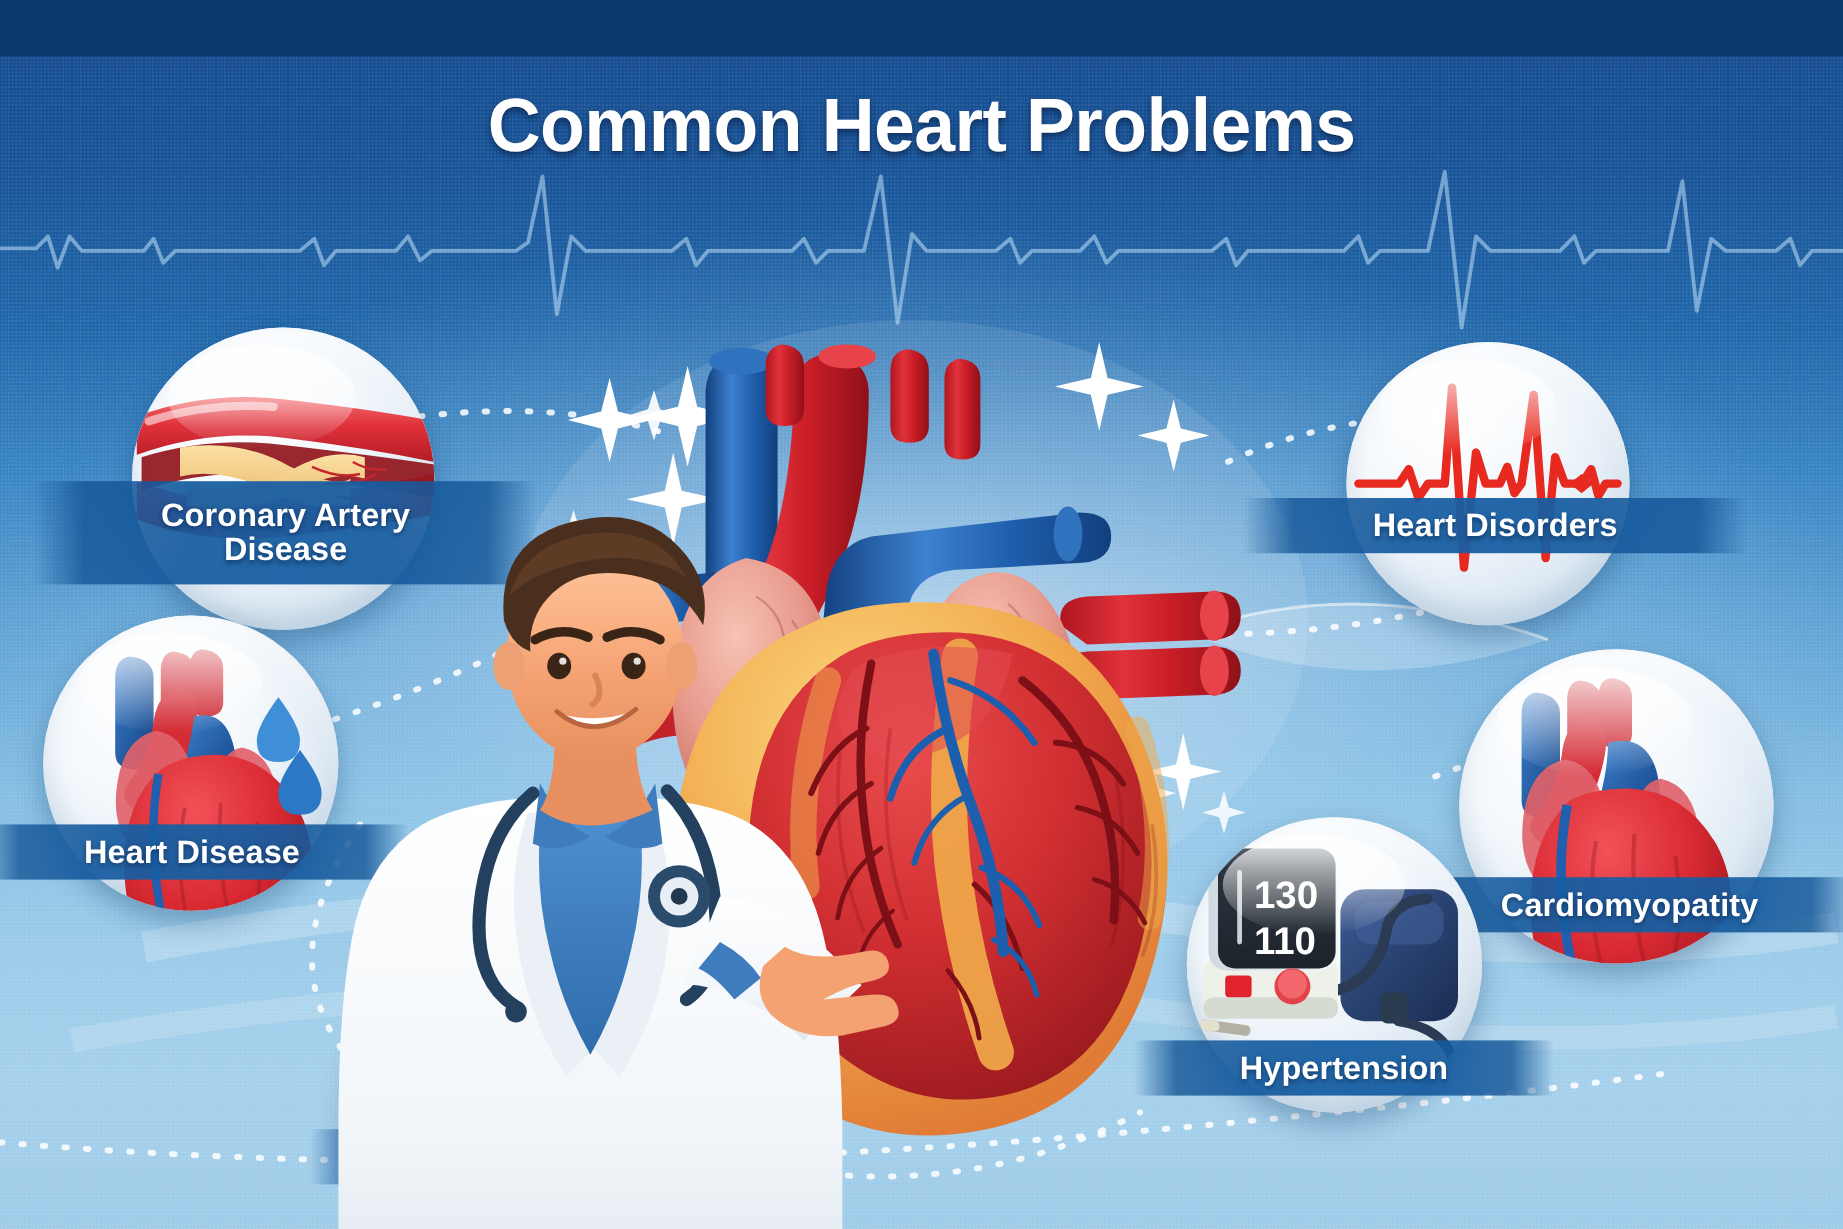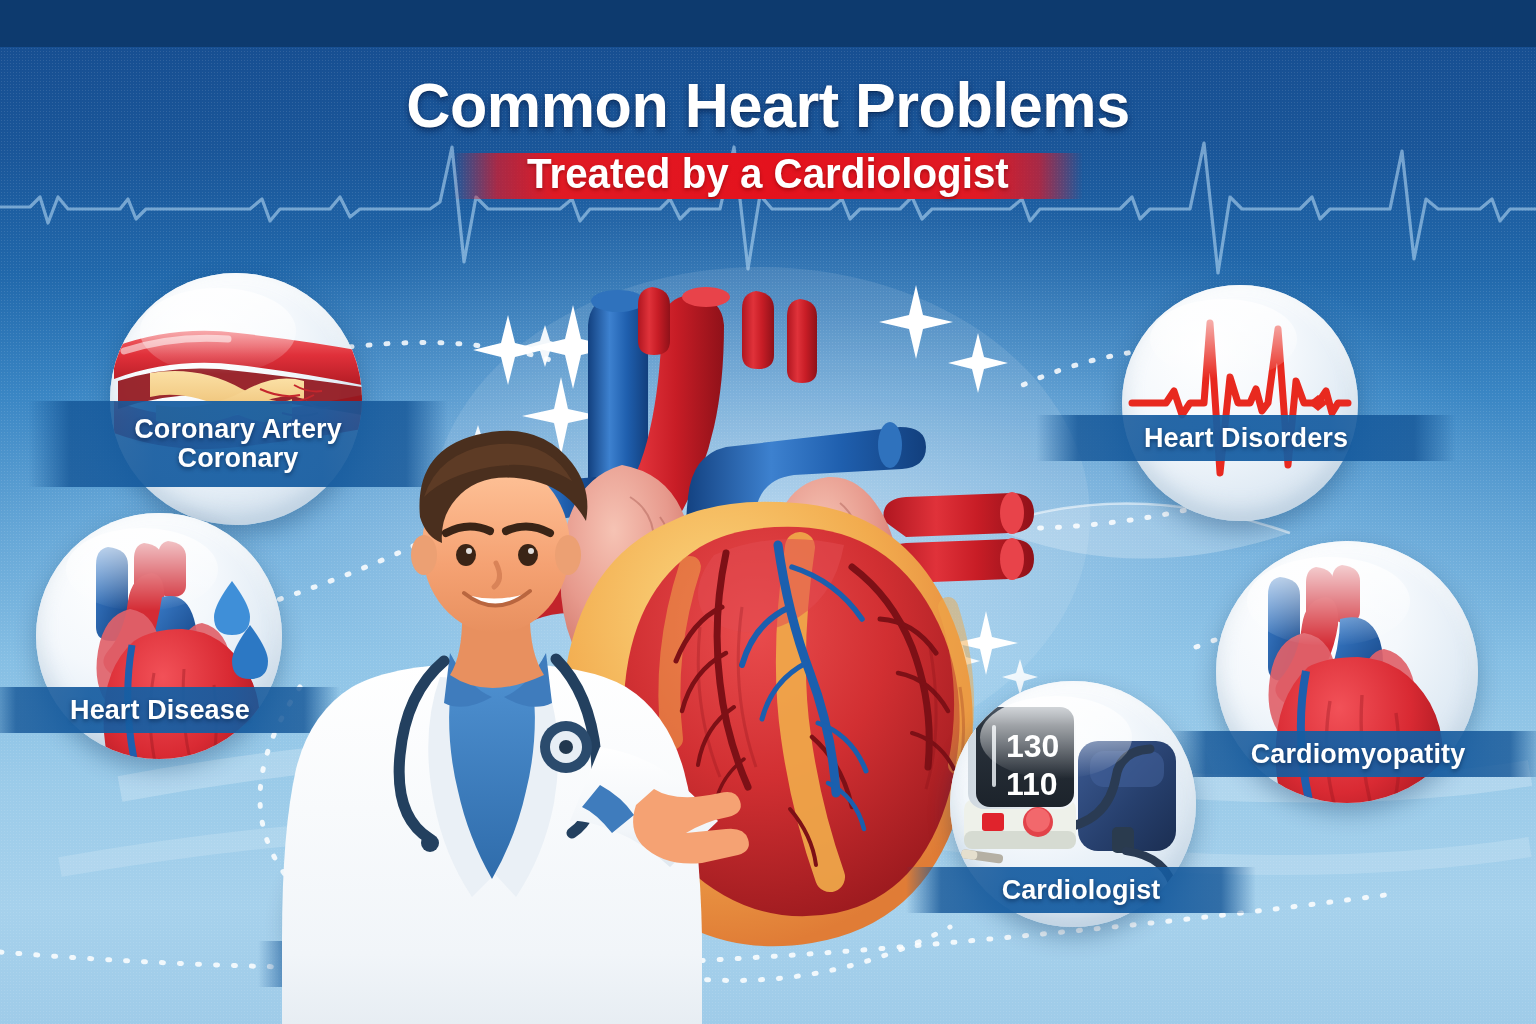--- a/index.html
+++ b/index.html
@@ -126,23 +126,20 @@
         <path d="M978 286 L984 310 L1008 316 L984 322 L978 346 L972 322 L948 316 L972 310 Z"></path>
         <path d="M986 564 L992 590 L1018 596 L992 602 L986 628 L980 602 L954 596 L980 590 Z"></path>
         <path d="M962 596 L966 610 L980 614 L966 618 L962 632 L958 618 L944 614 L958 610 Z" opacity=".9"></path>
         <path d="M1020 612 L1024 626 L1038 630 L1024 634 L1020 648 L1016 634 L1002 630 L1016 626 Z" opacity=".85"></path>
       </g>
     </svg>
   </div>
 
   <div id="title-wrap">
     <div id="main-title">Common Heart Problems</div>
-    <div id="subtitle-banner">
-      <span id="subtitle">Treated by a Cardiologist</span>
-    </div>
   </div>
 
   <div class="layer z5" style="pointer-events:none;">
     <svg width="1536" height="1024" viewBox="0 0 1536 1024">
       <defs>
         <linearGradient id="artG" x1="0" y1="0" x2="1" y2="0">
           <stop offset="0%" stop-color="#b01620"></stop>
             <stop offset="35%" stop-color="#e0323a"></stop>
           <stop offset="62%" stop-color="#c81d26"></stop>
             <stop offset="100%" stop-color="#8f1119"></stop>
@@ -346,21 +343,21 @@
             <path d="M160 130 q26 2 44 -8"></path>
           <path d="M172 140 q20 6 36 0"></path>
             <path d="M184 112 q14 8 28 6"></path>
           <path d="M196 128 q12 10 24 6"></path>
         </g>
         <path d="M14 78 q50 -16 104 -12" stroke="rgba(255,255,255,.55)" stroke-width="7" fill="none" stroke-linecap="round"></path>
       </svg>
     </div>
     <div class="label two" style="left:-82px;top:128px;width:420px;">
       <span>Coronary Artery</span>
-      <span>Coronary</span>
+      <span>Disease</span>
     </div>
   </div>
 
   <div class="card" style="left:1122px;top:238px;width:240px;height:240px;">
     <div class="bubble" style="left:0;top:0;width:236px;height:236px;">
       <svg width="236" height="236" viewBox="0 0 236 236">
         <path d="M10 118 L44 118 L52 106 L60 130 L68 118 L82 118 L88 38 L98 188 L108 92 L116 118
                  L128 118 L134 104 L140 126 L146 118 L156 44 L166 180 L174 96 L182 118 L196 118
                  L204 106 L210 128 L216 118 L226 118" fill="none" stroke="#e8291f" stroke-width="7" stroke-linejoin="round" stroke-linecap="round"></path>
         <path d="M196 110 l10 8 l-10 8 l-10 -8 Z" fill="#e8291f"></path>
@@ -481,21 +478,21 @@
         <path d="M224 90 l0 34" stroke="#f3cb9a" stroke-width="9" stroke-linecap="round"></path>
         <path d="M188 160 q34 26 70 2 q-12 22 -36 24 q-24 -2 -34 -26 Z" fill="#d4434a" opacity=".55"></path>
         <ellipse cx="246" cy="158" rx="5" ry="4" fill="#fff" opacity=".6"></ellipse>
       </svg>
     </div>
     <div class="label" style="left:-30px;top:142px;width:380px;">
       <span>Valve Disorders</span>
     </div>
   </div>
 
-  <div class="card" style="left:950px;top:634px;width:252px;height:252px;">
+  <div class="card" style="left:989px;top:634px;width:252px;height:252px;">
     <div class="bubble" style="left:0;top:0;width:246px;height:246px;">
       <svg width="246" height="246" viewBox="0 0 246 246">
         <defs>
           <linearGradient id="bpBody" x1="0" y1="0" x2="1" y2="0">
             <stop offset="0%" stop-color="#cfd8e0"></stop>
               <stop offset="100%" stop-color="#f4f7fa"></stop>
           </linearGradient>
           <linearGradient id="bpScreen" x1="0" y1="0" x2="0" y2="1">
             <stop offset="0%" stop-color="#4d5a68"></stop>
               <stop offset="18%" stop-color="#2b333d"></stop>
@@ -526,17 +523,17 @@
 
         <rect x="32" y="132" width="22" height="18" rx="3" fill="#e0232c"></rect>
         <circle cx="88" cy="141" r="15" fill="#e2434a"></circle>
         <circle cx="88" cy="139" r="12" fill="#f2686c"></circle>
 
         <rect x="12" y="168" width="42" height="9" rx="4" fill="#b5b0a4" transform="rotate(8 12 168)"></rect>
         <rect x="12" y="168" width="16" height="9" rx="4" fill="#e5dfce" transform="rotate(8 12 168)"></rect>
       </svg>
     </div>
     <div class="label" style="left:-44px;top:186px;width:350px;">
-      <span>Cardiologist</span>
+      <span>Hypertension</span>
     </div>
   </div>
 
 </div>
 
 </body></html>

